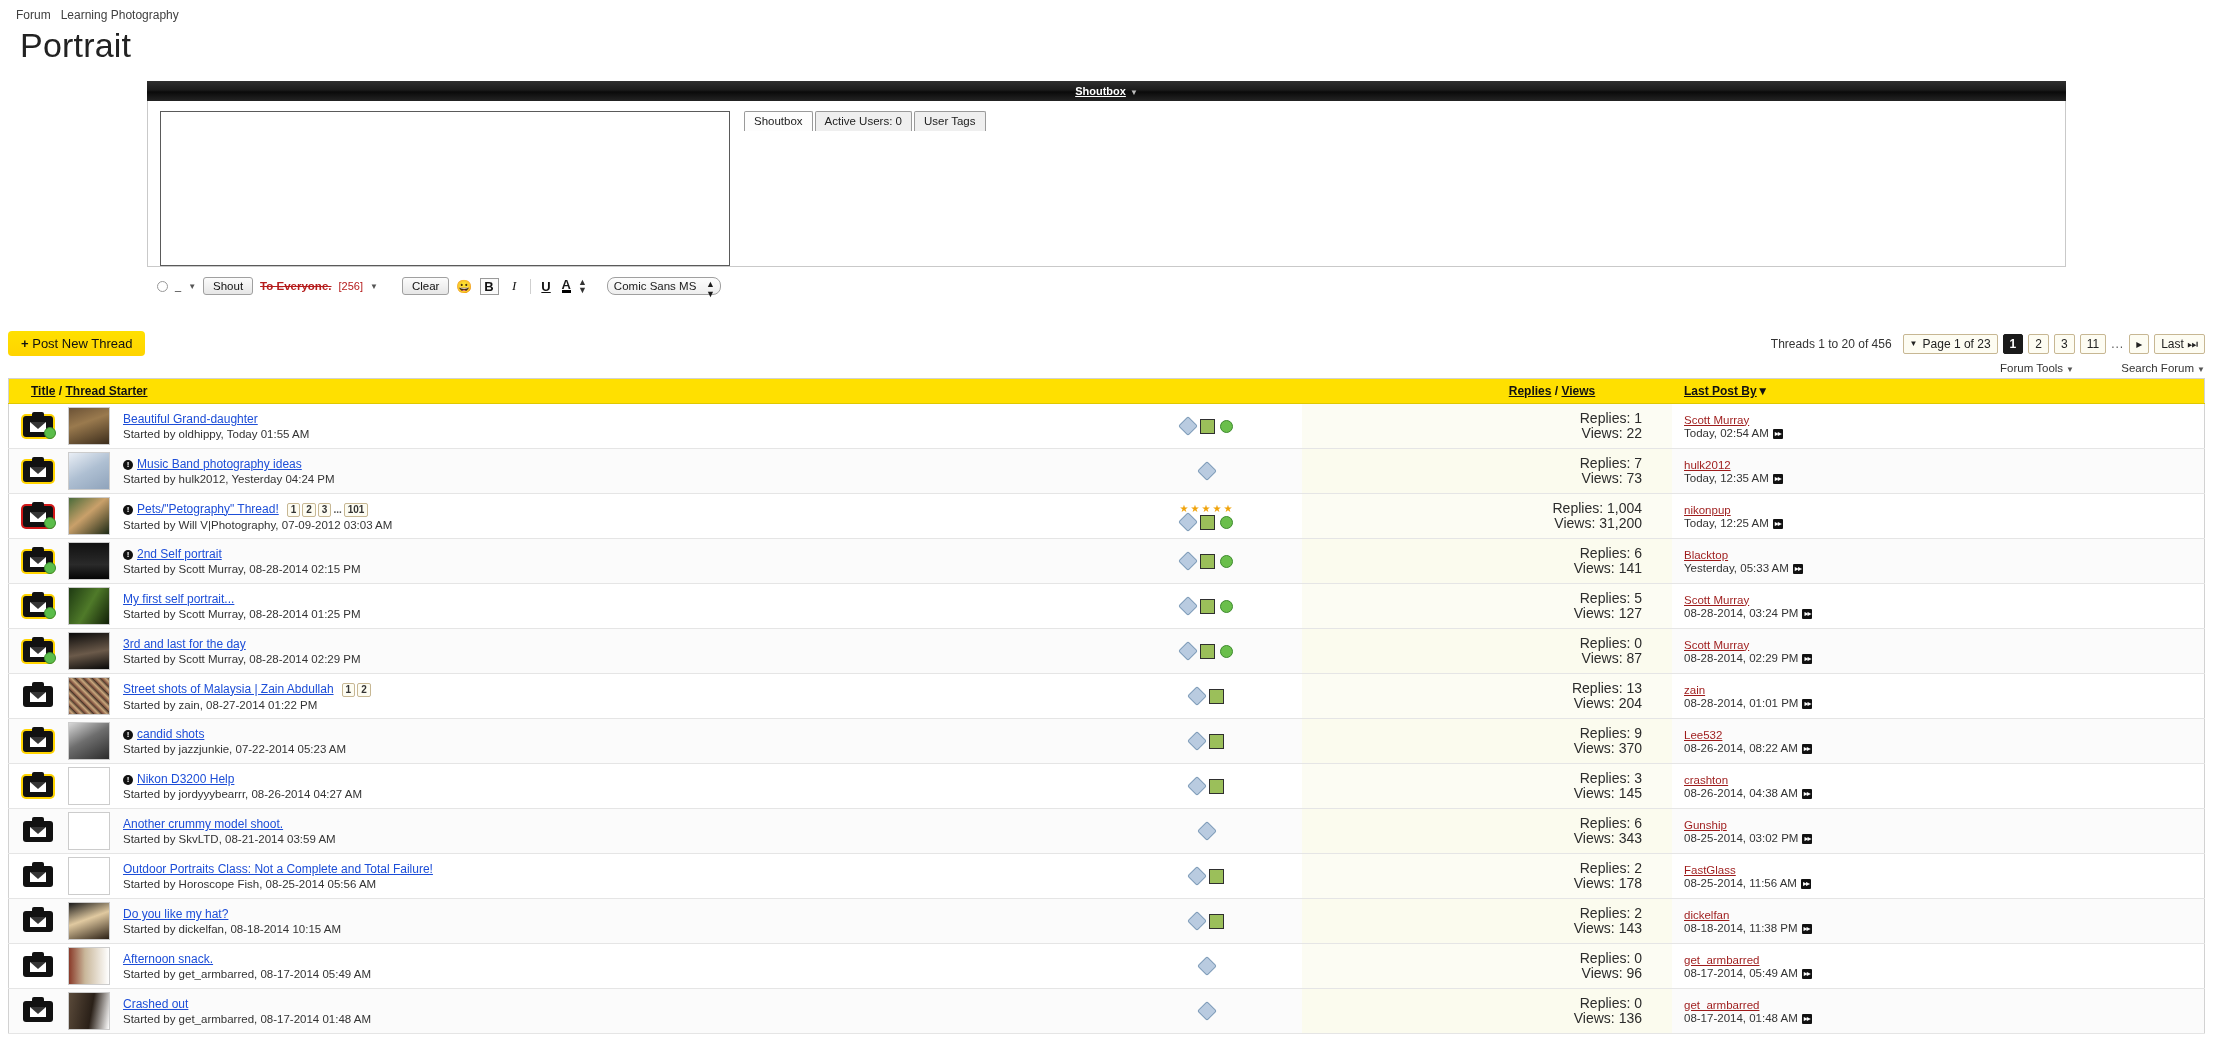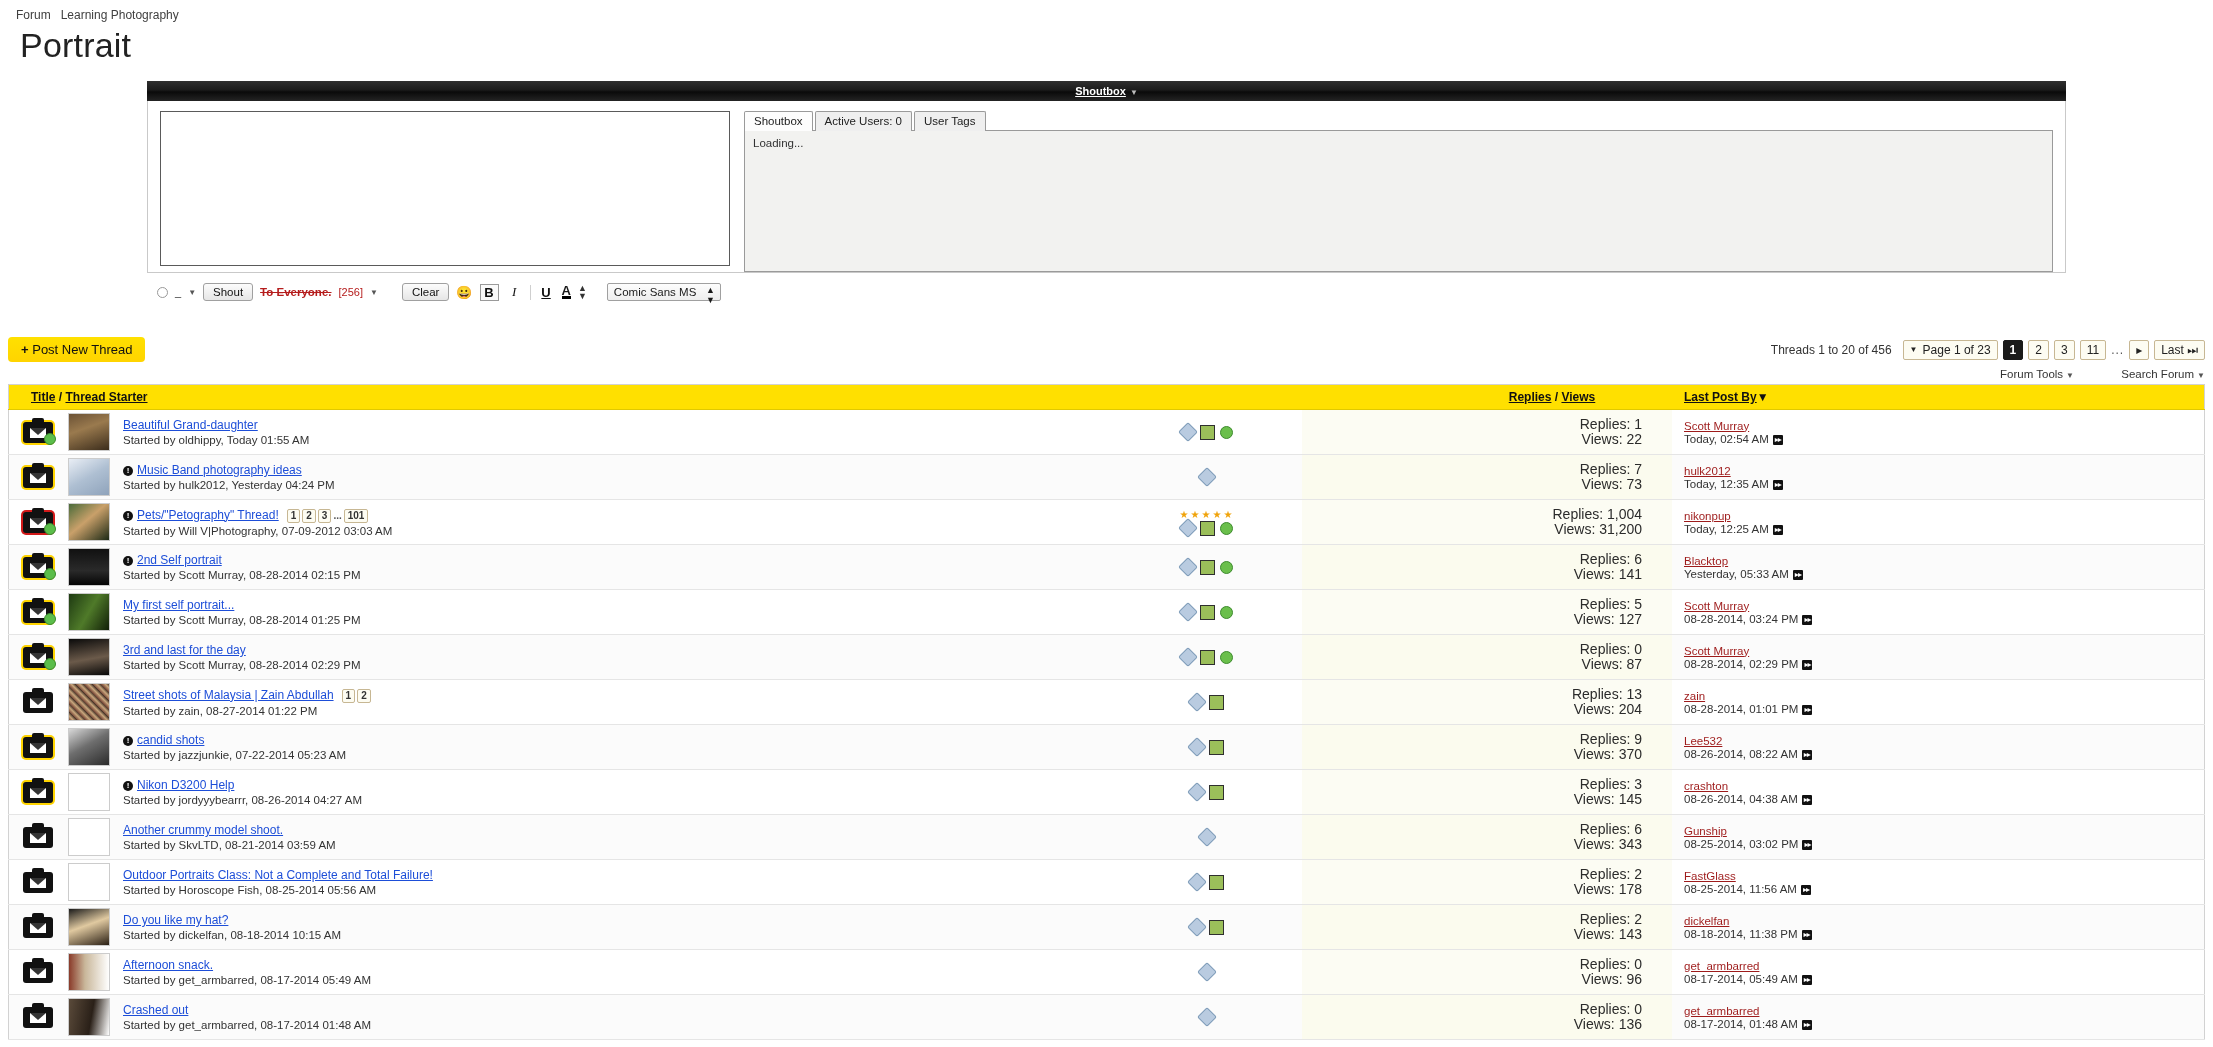--- a/index.html
+++ b/index.html
@@ -83,21 +83,21 @@
     color: #111;
   }
   .tb-b { font-weight: bold; border: 1px solid #9a9a9a; background: #fafafa; }
   .tb-i { font-style: italic; font-family: "Liberation Serif", serif; }
   .tb-u { text-decoration: underline; font-weight: bold; }
   .tb-smiley { font-size: 13px; }
   .tb-colorA { font-weight: bold; font-size: 13px; border-bottom: 3px solid #000; line-height: 11px;}
   .tb-spin { font-size: 9px; color: #333; line-height: 8px; }
   .tb-font-select {
     border: 1px solid #a0a0a0; background: linear-gradient(#fdfdfd,#eee);
-    padding: 2px 18px 2px 6px; font-size: 11.5px; border-radius: 2px;
+    padding: 2px 18px 2px 6px; font-size: 11.5px; border-radius: 8px;
     position: relative; min-width: 88px;
   }
   .tb-font-select .sp { position: absolute; right: 5px; top: 1px; font-size: 9px; }
 
   
   .thread-toolbar {
     width: 2197px; margin: 22px auto 0 auto;
     display: flex; align-items: center; justify-content: space-between;
   }
   .btn-post {
@@ -241,21 +241,20 @@
     <a href="#">Shoutbox</a><span class="caret">▼</span>
   </div>
   <div class="shout-body">
     <textarea class="shout-textarea" style=""></textarea>
     <div class="shout-right">
       <div class="tabs">
         <div class="tab active">Shoutbox</div>
         <div class="tab">Active Users: 0</div>
         <div class="tab">User Tags</div>
       </div>
-      <div class="tab-panel">Loading...</div>
     </div>
   </div>
   <div class="shout-toolbar">
     <span class="tb-radio"></span>
     <span class="tb-mini">_</span>
     <span class="tb-caret">▼</span>
     <button class="btn-gray">Shout</button>
     <a href="#" class="to-everyone">To Everyone.</a>
     <span class="to-count">[256]</span>
     <span class="tb-caret">▼</span>

